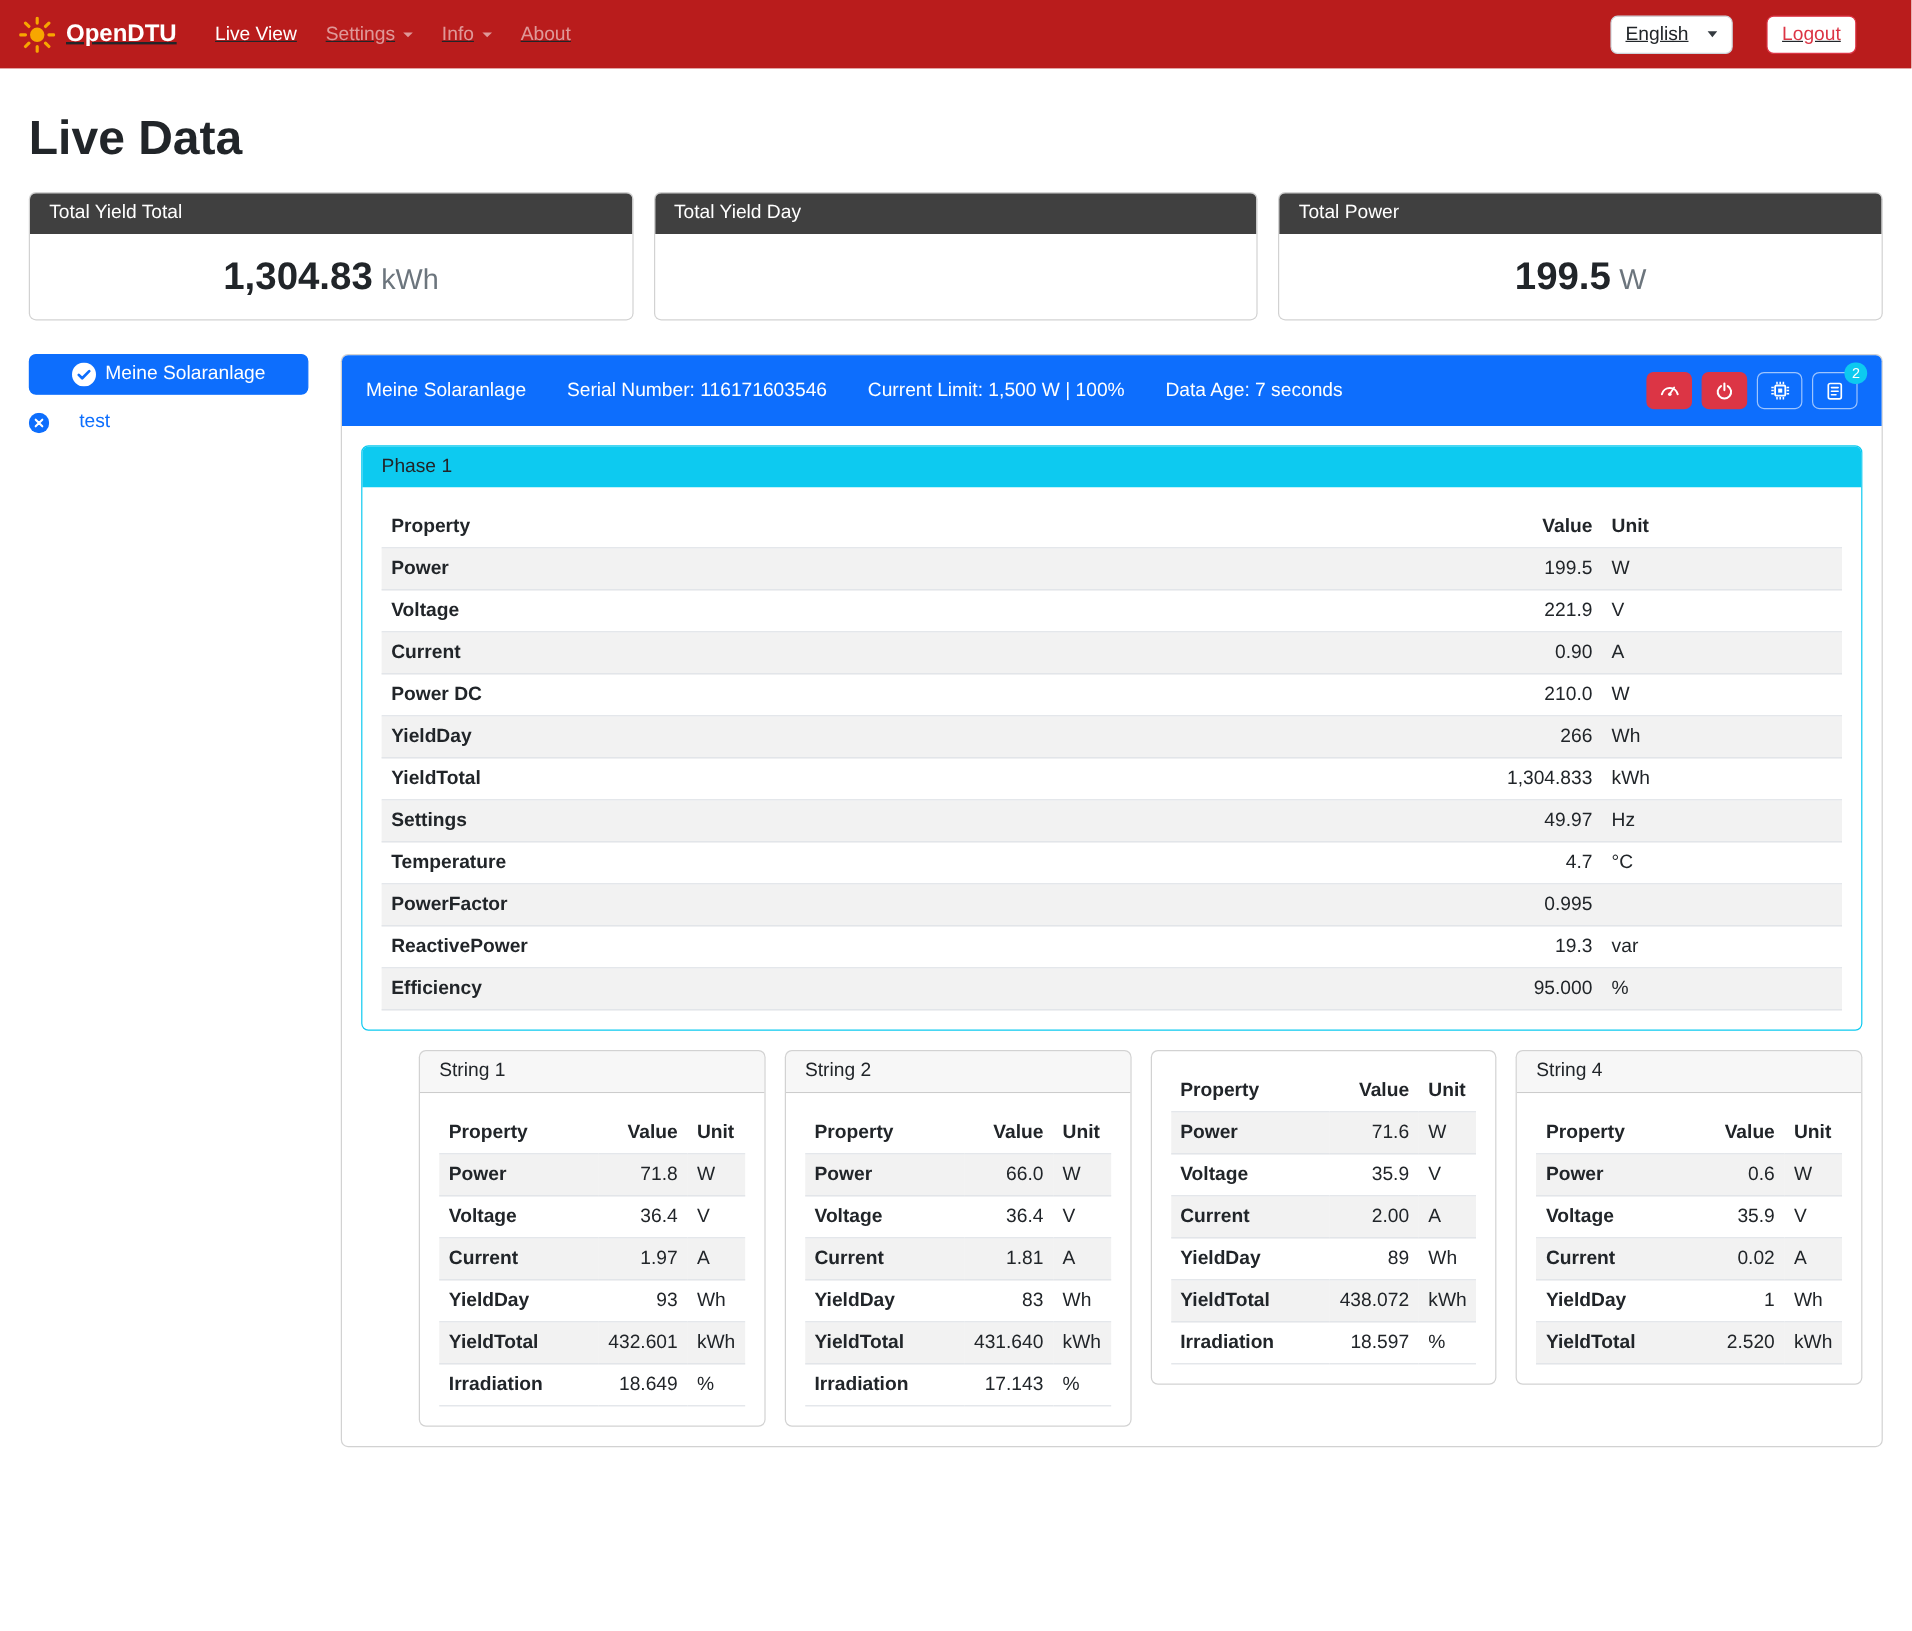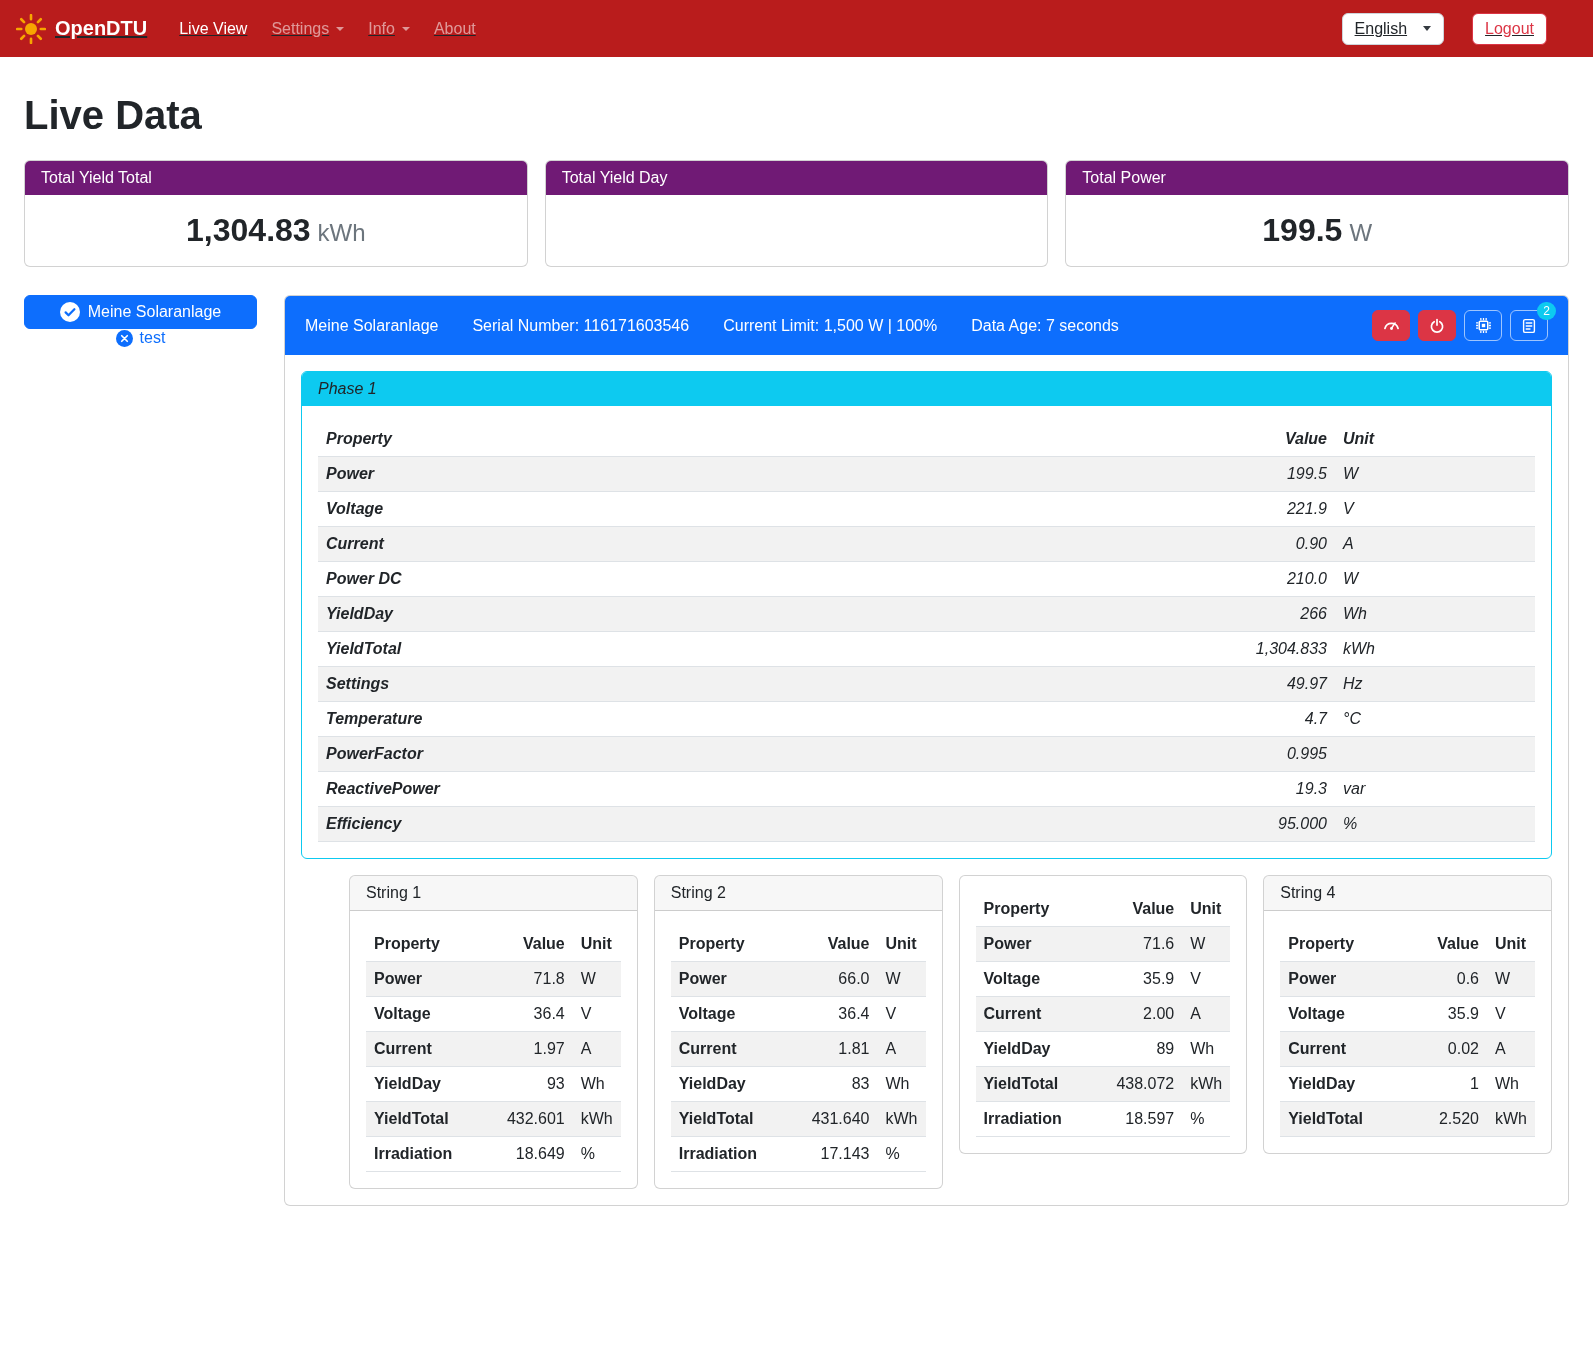--- a/index.html
+++ b/index.html
@@ -66,38 +66,39 @@
   .page { padding: 10px 24px 24px; }
   .page-title { font-size: 40px; font-weight: 600; margin: 26px 0 22px; }
 
   
   .summary-row { display: flex; gap: 17px; }
   .s-card {
     flex: 1; background: #fff;
     border: 1px solid rgba(0,0,0,.175); border-radius: 6px;
     overflow: hidden;
   }
-  .s-card-header { background: #701a75; color: #fff; padding: 8px 16px; }
+  .s-card-header { background: #404040; color: #fff; padding: 8px 16px; }
   .s-card-body { padding: 17px 16px; text-align: center; }
   .s-value { font-size: 32px; font-weight: 700; }
   .s-unit { font-size: 24px; color: #6c757d; margin-left: 7px; }
 
   
   .content-row { display: flex; gap: 27px; margin-top: 28px; align-items: flex-start; }
   .sidebar { flex: 0 0 233px; width: 233px; }
   .inv-select-btn {
     width: 100%;
     background: #0d6efd; color: #fff;
     border: 1px solid #0d6efd; border-radius: 6px;
     padding: 6px 12px; font-size: 16px; font-family: inherit;
     display: flex; align-items: center; justify-content: center; gap: 8px;
     cursor: pointer;
   }
   .inv-link {
-    display: flex; align-items: center; justify-content: center; gap: 7px;
+    margin-top: 14px;
+    display: flex; align-items: center; gap: 25px;
     color: #0d6efd; cursor: pointer;
   }
 
   
   .inv-card {
     flex: 1;
     border: 1px solid rgba(0,0,0,.175); border-radius: 6px;
     background: #fff;
   }
   .inv-header {
@@ -120,21 +121,21 @@
   .hbtn.primary { background: #0d6efd; border: 1px solid #9ec5fe; }
   .btn-badge {
     position: absolute; top: -9px; right: -9px;
     background: #0dcaf0; color: #fff;
     font-size: 12px; line-height: 1;
     padding: 3px 6px; border-radius: 9px;
   }
   .inv-body { padding: 16px; }
 
   
-  .phase-card { border: 1px solid #0dcaf0; border-radius: 6px; margin-bottom: 16px; font-style: italic; }
+  .phase-card { border: 1px solid #0dcaf0; border-radius: 6px; margin-bottom: 16px; }
   .phase-header { background: #0dcaf0; color: #212529; padding: 8px 16px; border-radius: 5px 5px 0 0; }
   .phase-body { padding: 16px; }
 
   
   .data-table { width: 100%; border-collapse: collapse; }
   .data-table th, .data-table td {
     padding: 8px;
     border-bottom: 1px solid #dee2e6;
     font-weight: 400;
     text-align: left;

